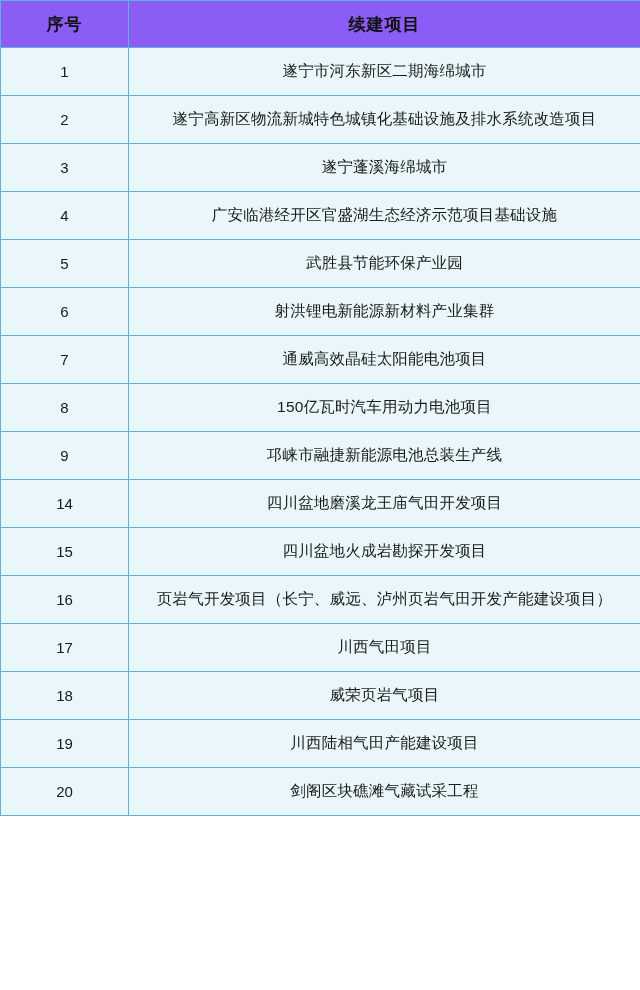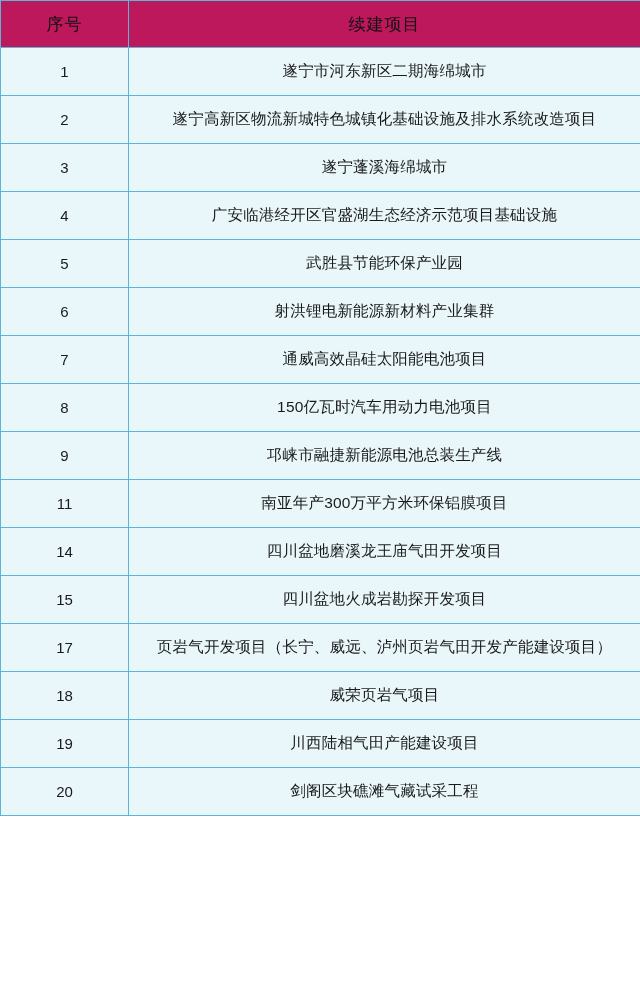--- a/index.html
+++ b/index.html
@@ -28,22 +28,22 @@
 
   table.project-table th,
   table.project-table td {
     border: 1px solid #5ab6d8;
     text-align: center;
     vertical-align: middle;
     color: #1a1a1a;
     background: #e9f7fb;
   }
   table.project-table thead th {
-    background: #be185d;
-    font-weight: normal;
+    background: #8b5cf6;
+    font-weight: bold;
     font-size: 17px;
     height: 44px;
     letter-spacing: 1px;
     color: #111111;
   }
   table.project-table tbody td {
     height: 45px;
     font-size: 15.5px;
   }
   table.project-table tbody td.idx {
@@ -103,34 +103,34 @@
       </tr>
       <tr>
         <td class="idx">8</td>
         <td class="name">150亿瓦时汽车用动力电池项目</td>
       </tr>
       <tr>
         <td class="idx">9</td>
         <td class="name">邛崃市融捷新能源电池总装生产线</td>
       </tr>
       <tr>
-        <td class="idx">11</td>
-        <td class="name">南亚年产300万平方米环保铝膜项目</td>
-      </tr>
-      <tr>
         <td class="idx">14</td>
         <td class="name">四川盆地磨溪龙王庙气田开发项目</td>
       </tr>
       <tr>
         <td class="idx">15</td>
         <td class="name">四川盆地火成岩勘探开发项目</td>
       </tr>
       <tr>
+        <td class="idx">16</td>
+        <td class="name">页岩气开发项目（长宁、威远、泸州页岩气田开发产能建设项目）</td>
+      </tr>
+      <tr>
         <td class="idx">17</td>
-        <td class="name">页岩气开发项目（长宁、威远、泸州页岩气田开发产能建设项目）</td>
+        <td class="name">川西气田项目</td>
       </tr>
       <tr>
         <td class="idx">18</td>
         <td class="name">威荣页岩气项目</td>
       </tr>
       <tr>
         <td class="idx">19</td>
         <td class="name">川西陆相气田产能建设项目</td>
       </tr>
       <tr>

